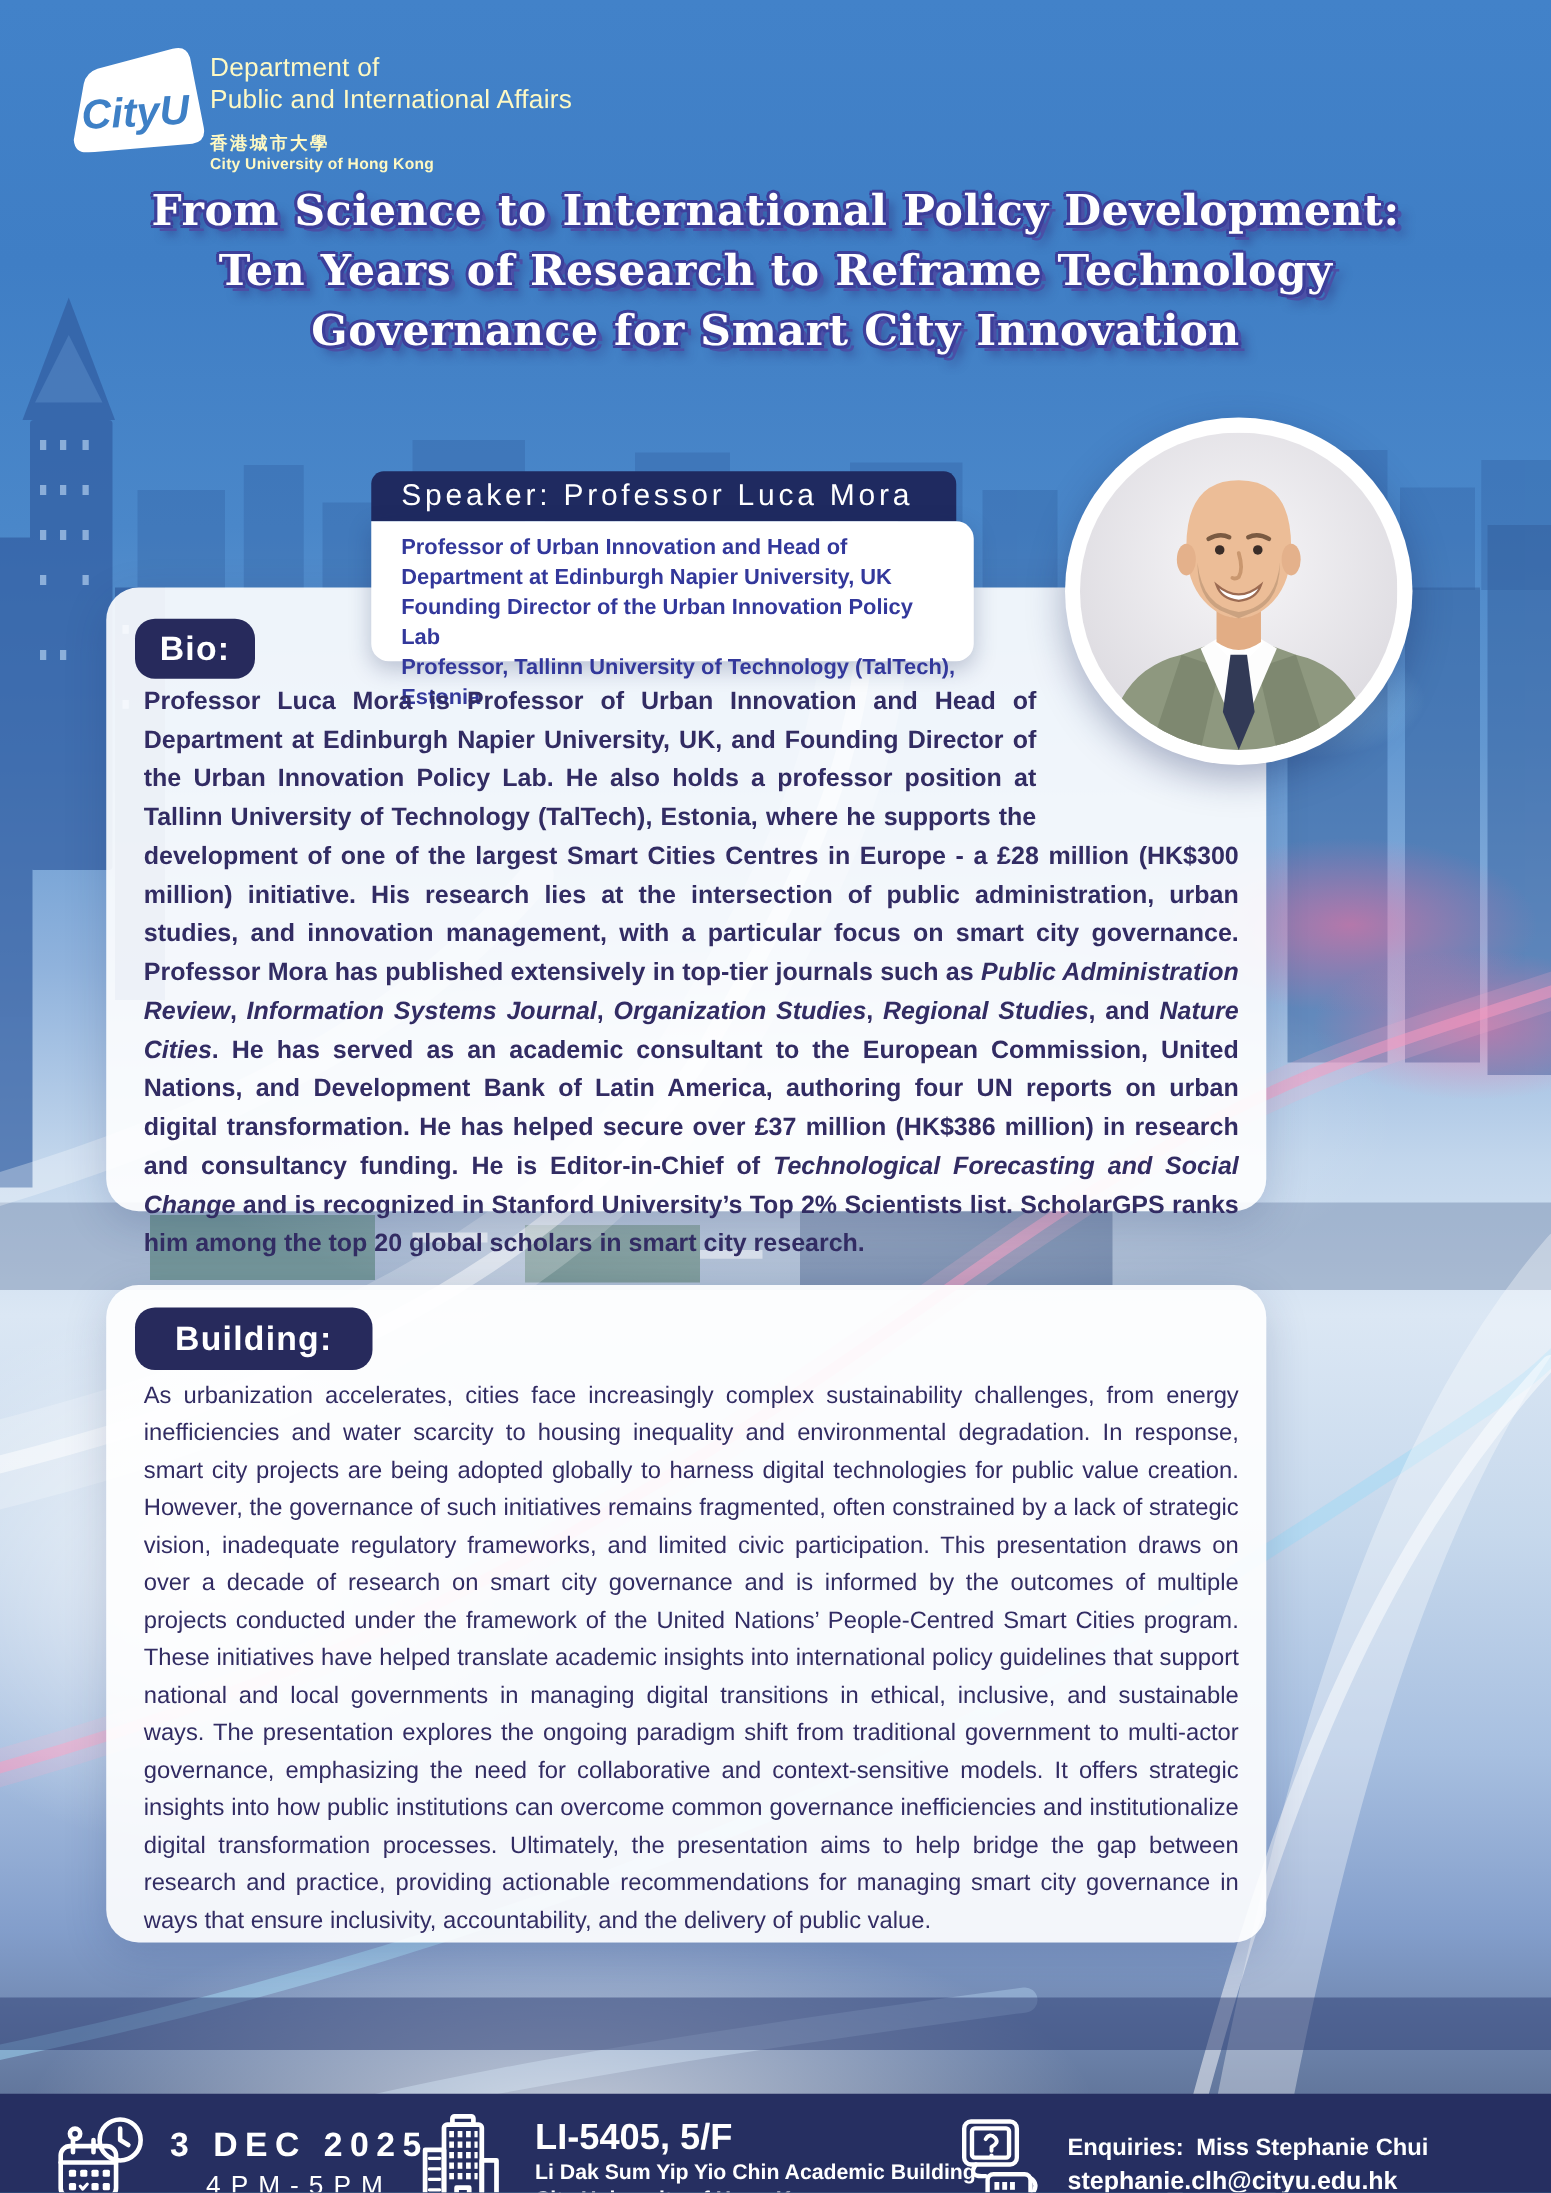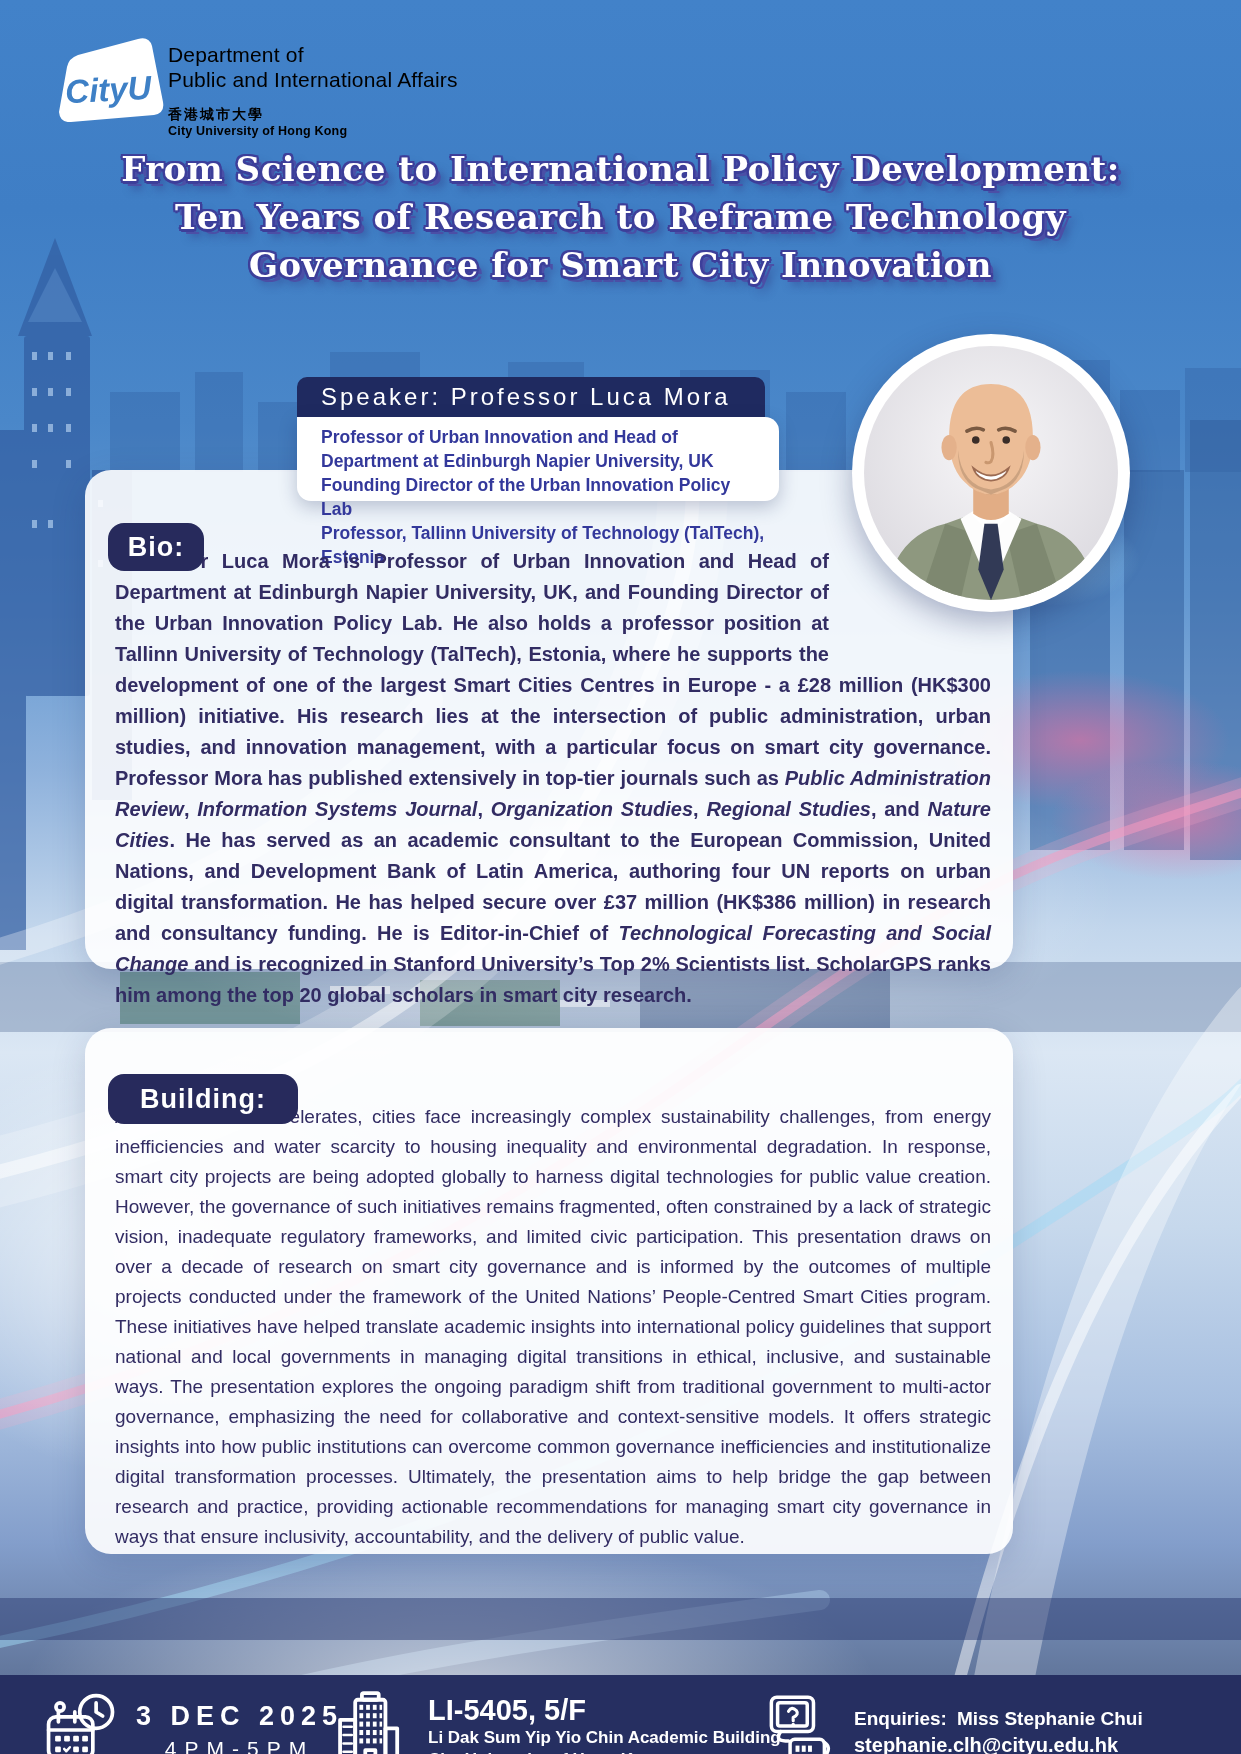--- a/index.html
+++ b/index.html
@@ -5,21 +5,21 @@
   html,body{margin:0;padding:0;background:#1d2540;}
   .page{
     position:relative;width:1241px;height:1754px;overflow:hidden;
     font-family:"Liberation Sans",sans-serif;
     background:#3f81c7;
   }
   .bg{position:absolute;inset:0;z-index:0;}
 
   
   .logo{position:absolute;left:52px;top:36px;width:112px;height:86px;z-index:3;}
-  .dept{position:absolute;left:168px;top:42px;color:#000000;z-index:3;}
+  .dept{position:absolute;left:168px;top:42px;color:#fef9c3;z-index:3;}
   .dept-line{font-size:21px;line-height:25px;font-weight:400;letter-spacing:.2px;}
   .uni-cn{margin-top:14px;font-size:14px;font-weight:700;letter-spacing:2px;}
   .uni-en{font-size:12.5px;font-weight:700;letter-spacing:.2px;}
 
   
   .title{position:absolute;left:0;top:145px;width:100%;text-align:center;z-index:3;
     font-family:"DejaVu Serif",serif;font-weight:700;color:#fff;
     font-size:34px;line-height:48px;letter-spacing:.5px;white-space:nowrap;}
   .title .tl{
     text-shadow:
@@ -28,41 +28,41 @@
       -2.5px 0 0 var(--c-title-outline,#3d3f9a), 2.5px 0 0 var(--c-title-outline,#3d3f9a),
       0 -2.5px 0 var(--c-title-outline,#3d3f9a), 0 2.5px 0 var(--c-title-outline,#3d3f9a),
       5px 5px 0 #4b4fa6, 8px 8px 8px rgba(40,44,120,.5);
   }
 
   
   .speaker-bar{position:absolute;left:297px;top:377px;width:468px;height:40px;z-index:5;
     background:var(--c-speaker-bar-navy,#1f2a60);border-radius:10px 10px 0 0;
     color:#fff;font-weight:400;font-size:24px;letter-spacing:3px;line-height:40px;
     padding-left:24px;box-sizing:border-box;}
-  .speaker-card{position:absolute;left:297px;top:417px;width:482px;height:84px;z-index:5;
+  .speaker-card{position:absolute;left:297px;top:417px;width:482px;height:112px;z-index:5;
     background:#fff;border-radius:0 14px 14px 14px;
     padding:8px 14px 8px 24px;box-sizing:border-box;
     box-shadow:0 6px 18px rgba(25,40,90,.25);}
   .role{color:var(--c-speaker-text,#33389b);font-weight:700;font-size:17.5px;line-height:24px;}
 
   
   .photo{position:absolute;left:852px;top:334px;width:278px;height:278px;z-index:6;
     border-radius:50%;background:#fff;
     box-shadow:0 10px 30px rgba(25,40,95,.35);
     display:flex;align-items:center;justify-content:center;}
   .photo-inner{width:254px;height:254px;border-radius:50%;overflow:hidden;}
 
   
   .panel{position:absolute;left:85px;width:928px;z-index:4;
     background:rgba(255,255,255,.9);border-radius:26px;
     box-shadow:0 10px 34px rgba(25,45,100,.18);}
   .panel-bio{top:470px;height:499px;}
   .panel-abs{top:1028px;height:526px;}
   .pill{position:absolute;z-index:6;background:var(--c-pill-navy,#272a5c);color:#fff;
-    font-weight:700;border-radius:16px;text-align:center;letter-spacing:1px;margin-top:28px;}
+    font-weight:700;border-radius:16px;text-align:center;letter-spacing:1px;}
   .pill-bio{left:108px;top:495px;width:96px;height:48px;font-size:27px;line-height:48px;}
   .pill-abs{left:108px;top:1046px;width:190px;height:50px;font-size:27px;line-height:50px;}
   .body-text{position:absolute;left:115px;width:876px;z-index:5;
     color:var(--c-body-text,#322c63);text-align:justify;}
   .bio-text{top:546px;font-size:20px;line-height:31px;font-weight:bold;}
   .abs-text{top:1102px;font-size:19px;line-height:30px;}
   .photo-spacer{float:right;width:150px;height:96px;margin-left:12px;}
 
   
   .footer{position:absolute;left:0;top:1640px;width:1241px;height:114px;z-index:5;

